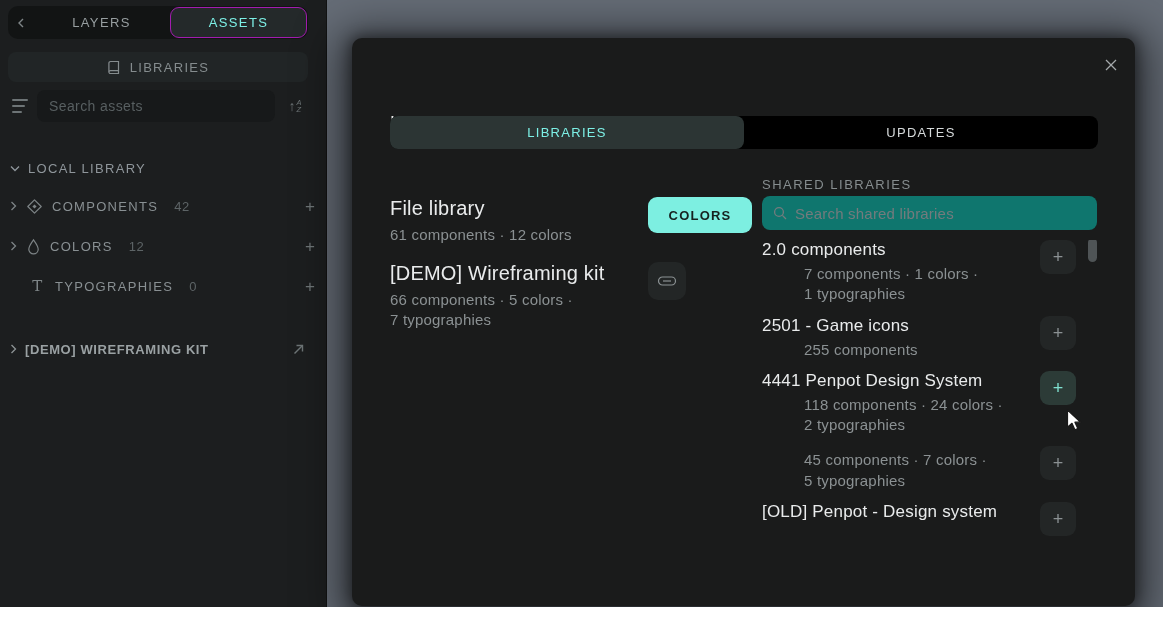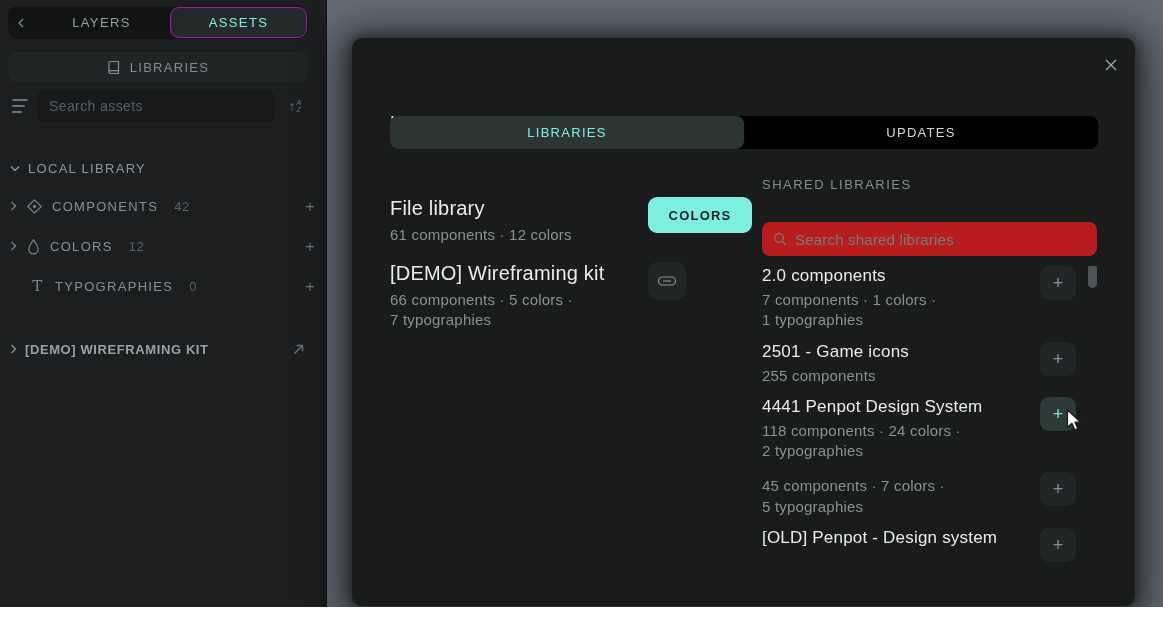--- a/index.html
+++ b/index.html
@@ -124,30 +124,30 @@
     border:none; border-radius:9px;
     font-size:13px; font-weight:bold; letter-spacing:1.2px; color:#16211f;
   }
   .icon-btn {
     width:38px; height:38px; margin-right:76px;
     background:#232626; border:none; border-radius:10px;
     display:flex; align-items:center; justify-content:center; color:#8b9193;
   }
 
   .shared-search {
-    margin-top:30px; height:34px; background:#b91c1c; border-radius:8px;
+    margin-top:4px; height:34px; background:#0f766e; border-radius:8px;
     display:flex; align-items:center; gap:8px; padding:0 11px;
   }
   .shared-search input { flex:1; background:transparent; border:none; font-size:15px; color:#c0c5c6; }
   .shared-search input::placeholder { color:#747b7d; letter-spacing:0.2px; }
   .shared-list { position:relative; margin-top:10px; height:310px; overflow:hidden; }
   .shared-row { display:flex; align-items:flex-start; margin-bottom:11px; }
   .shared-info { flex:1; padding-right:8px; }
   .shared-name { font-size:17px; color:#e9ebec; letter-spacing:0.2px; white-space:nowrap; overflow:hidden; }
-  .shared-meta { margin-top:4px; font-size:15px; color:#8b9193; line-height:1.35; letter-spacing:0.2px; }
+  .shared-meta { margin-top:4px; font-size:15px; color:#8b9193; line-height:1.35; letter-spacing:0.2px;margin-left:42px; }
   .shared-meta span { display:block; }
   .plus-btn {
     width:36px; height:34px; margin-right:21px; flex:none;
     background:#232626; border:none; border-radius:9px;
     color:#8b9193; font-size:18px; line-height:1;
   }
   .plus-btn.hovered { background:#2c3b37; color:#7fe0d0; }
   .scroll-thumb {
     position:absolute; right:0; top:-2px; width:9px; height:24px;
     background:#4f5456; border-radius:5px;

